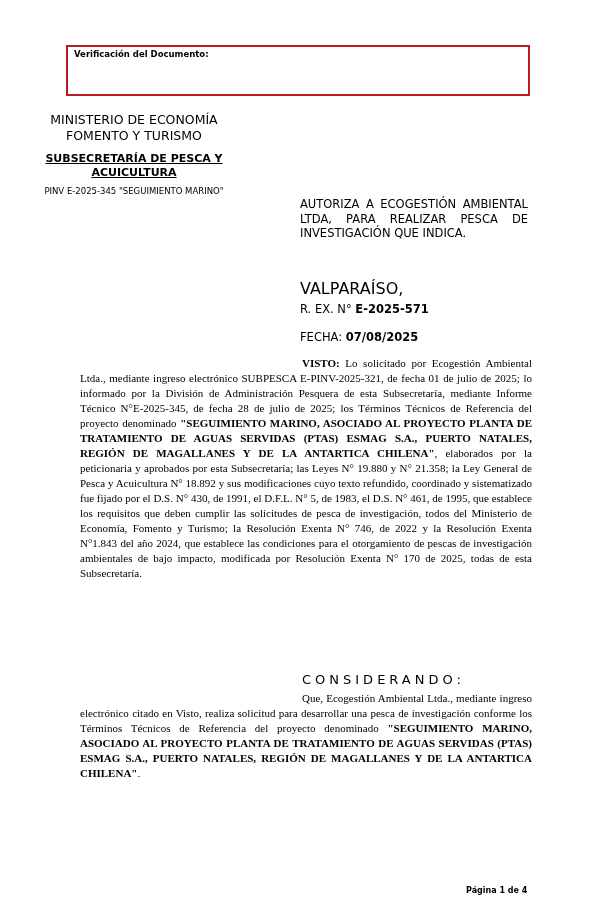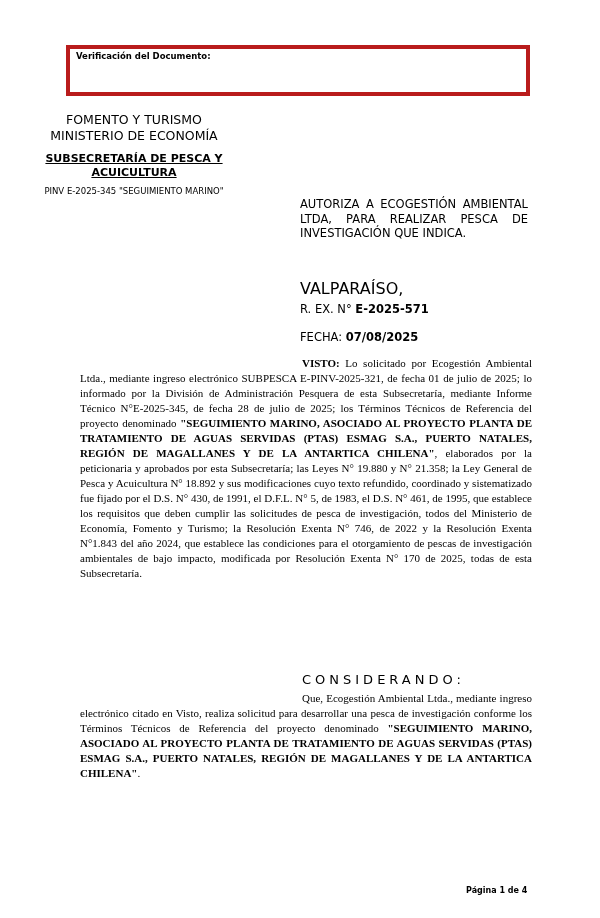--- a/index.html
+++ b/index.html
@@ -12,21 +12,21 @@
     background: #ffffff;
     margin: 0 auto;
     overflow: hidden;
   }
 
   
   .verification-box {
     position: absolute;
     left: 66px; top: 45px;
     width: 464px; height: 51px;
-    border: 4px solid #b91c1c;
+    border: 2px solid #b91c1c;
     padding: 2px 6px;
     font-size: 8.5px;
     line-height: 11px;
     overflow: hidden;
   }
   .verification-box .vtitle { font-weight: bold; }
   .verification-box ul {
     list-style-type: disc;
     padding-left: 30px;
   }
@@ -105,22 +105,22 @@
 </head>
 <body>
 
 <div class="page">
 
   <div class="verification-box">
     <div class="vtitle">Verificación del Documento:</div>
   </div>
 
   <div class="letterhead">
+    <div class="ministry">MINISTERIO DE ECONOMÍA</div>
     <div class="ministry">FOMENTO Y TURISMO</div>
-    <div class="ministry">MINISTERIO DE ECONOMÍA</div>
     <div class="subsecretariat">SUBSECRETARÍA DE PESCA Y ACUICULTURA</div>
     <div class="project-ref">PINV E-2025-345 "SEGUIMIENTO MARINO"</div>
   </div>
 
   <div class="subject">AUTORIZA A ECOGESTIÓN AMBIENTAL LTDA, PARA REALIZAR PESCA DE INVESTIGACIÓN QUE INDICA.</div>
   <div class="city">VALPARAÍSO,</div>
   <div class="res-line"><span>R. EX. N° </span><b>E-2025-571</b></div>
   <div class="date-line"><span>FECHA: </span><b>07/08/2025</b></div>
 
   <div class="body-para visto-para"><b>VISTO:</b><span> Lo solicitado por Ecogestión Ambiental Ltda., mediante ingreso electrónico SUBPESCA E-PINV-2025-321, de fecha 01 de julio de 2025; lo informado por la División de Administración Pesquera de esta Subsecretaría, mediante Informe Técnico N°E-2025-345, de fecha 28 de julio de 2025; los Términos Técnicos de Referencia del proyecto denominado </span><b>"SEGUIMIENTO MARINO, ASOCIADO AL PROYECTO PLANTA DE TRATAMIENTO DE AGUAS SERVIDAS (PTAS) ESMAG S.A., PUERTO NATALES, REGIÓN DE MAGALLANES Y DE LA ANTARTICA CHILENA"</b><span>, elaborados por la peticionaria y aprobados por esta Subsecretaría; las Leyes N° 19.880 y N° 21.358; la Ley General de Pesca y Acuicultura N° 18.892 y sus modificaciones cuyo texto refundido, coordinado y sistematizado fue fijado por el D.S. N° 430, de 1991, el D.F.L. N° 5, de 1983, el D.S. N° 461, de 1995, que establece los requisitos que deben cumplir las solicitudes de pesca de investigación, todos del Ministerio de Economía, Fomento y Turismo; la Resolución Exenta N° 746, de 2022 y la Resolución Exenta N°1.843 del año 2024, que establece las condiciones para el otorgamiento de pescas de investigación ambientales de bajo impacto, modificada por Resolución Exenta N° 170 de 2025, todas de esta Subsecretaría.</span></div>

